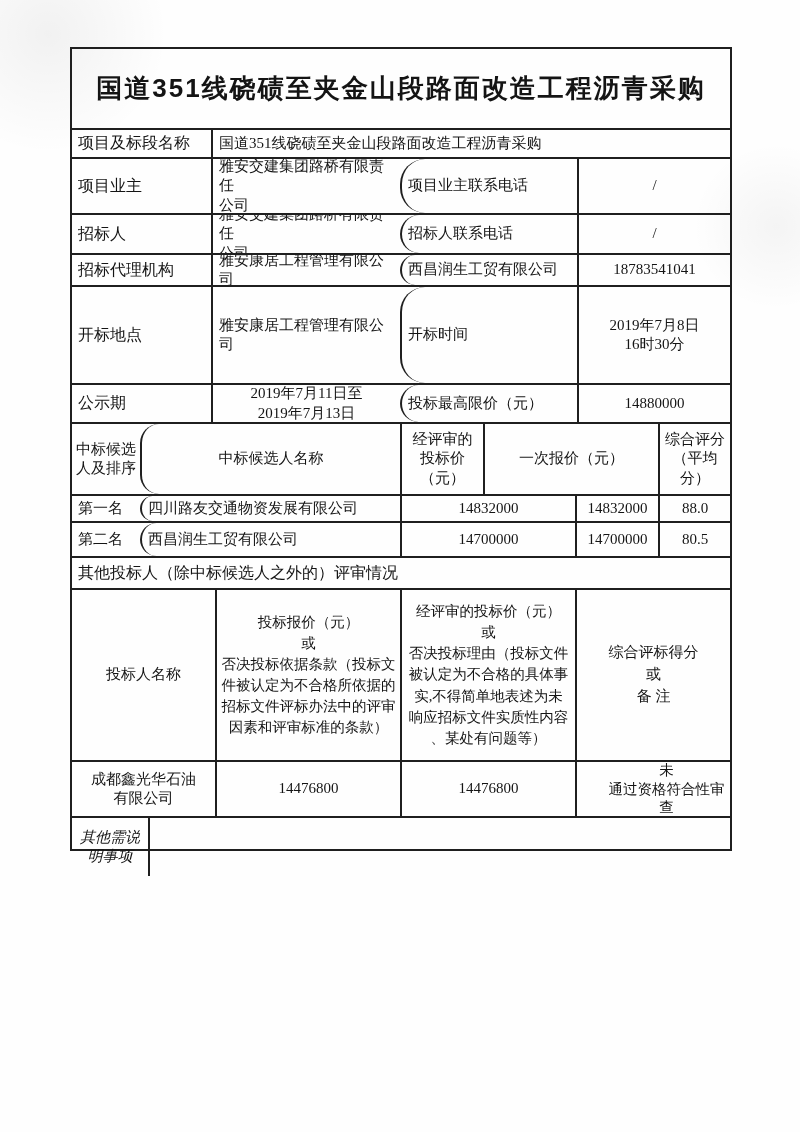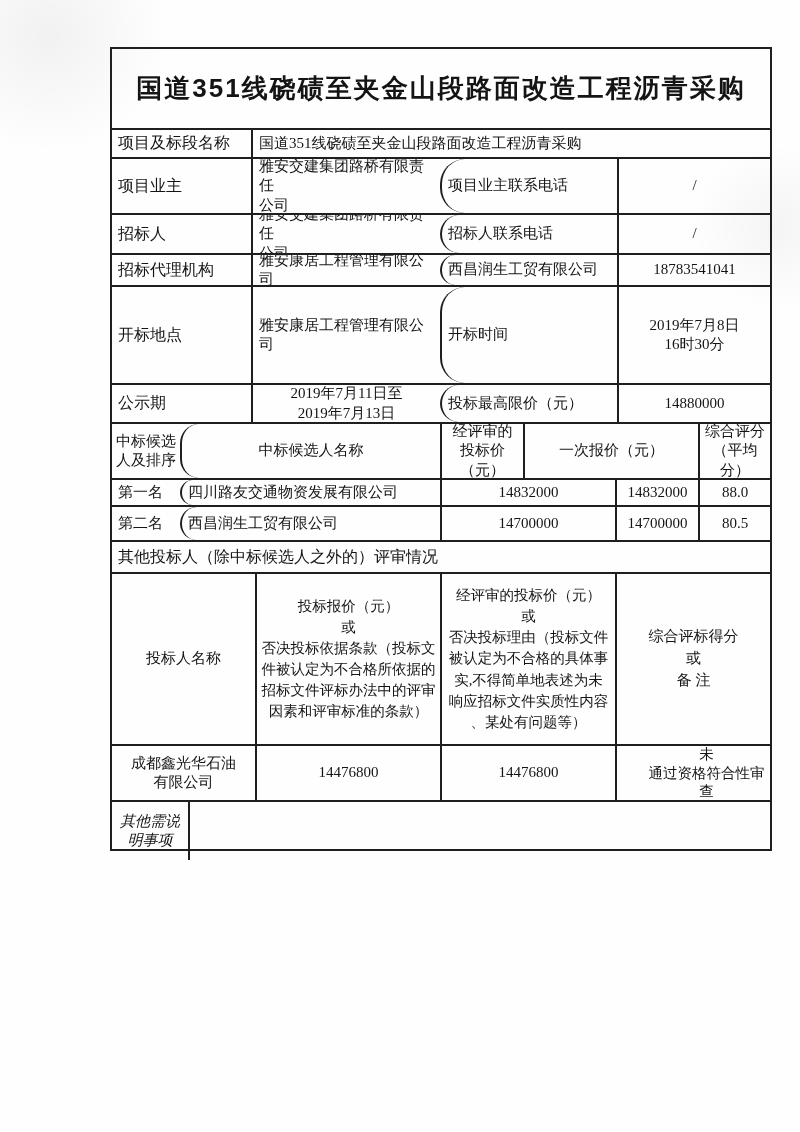--- a/index.html
+++ b/index.html
@@ -14,21 +14,21 @@
     position:absolute;left:0;top:0;width:800px;height:1132px;
     background:
       radial-gradient(circle at 6% 3%, rgba(0,0,0,0.05), rgba(0,0,0,0) 9%),
       radial-gradient(circle at 97% 20%, rgba(0,0,0,0.04), rgba(0,0,0,0) 7%),
       #fefefe;
   }
   .doc{
     position:absolute;left:70px;top:47px;width:662px;height:804px;
     border:2px solid #1f1f1f;
     box-sizing:border-box;
-    display:flex;flex-direction:column;margin-left:40px;
+    display:flex;flex-direction:column;
   }
   .row{
     display:flex;flex-direction:row;
     border-bottom:2px solid #1f1f1f;
     box-sizing:border-box;
     flex:0 0 auto;
   }
   .row:last-child{border-bottom:none;font-style:italic;}
   .cell{
     box-sizing:border-box;
@@ -108,21 +108,21 @@
     </div>
 
     <div class="row" style="height:39px">
       <div class="cell left fs16 w139">公示期</div>
       <div class="cell center w189">2019年7月11日至
 2019年7月13日</div>
       <div class="cell left w177">投标最高限价（元）</div>
       <div class="cell center grow">14880000</div>
     </div>
 
-    <div class="row" style="height:56px">
+    <div class="row" style="height:72px">
       <div class="cell center w68">中标候选
 人及排序</div>
       <div class="cell center w260">中标候选人名称</div>
       <div class="cell center w83">经评审的
 投标价
 （元）</div>
       <div class="cell center w175">一次报价（元）</div>
       <div class="cell center grow">综合评分
 （平均
 分）</div>

